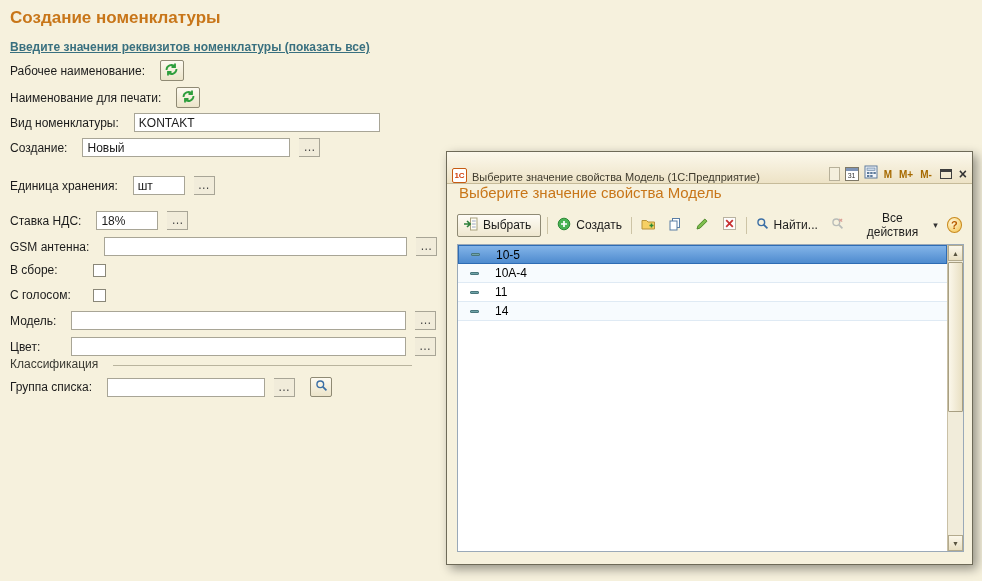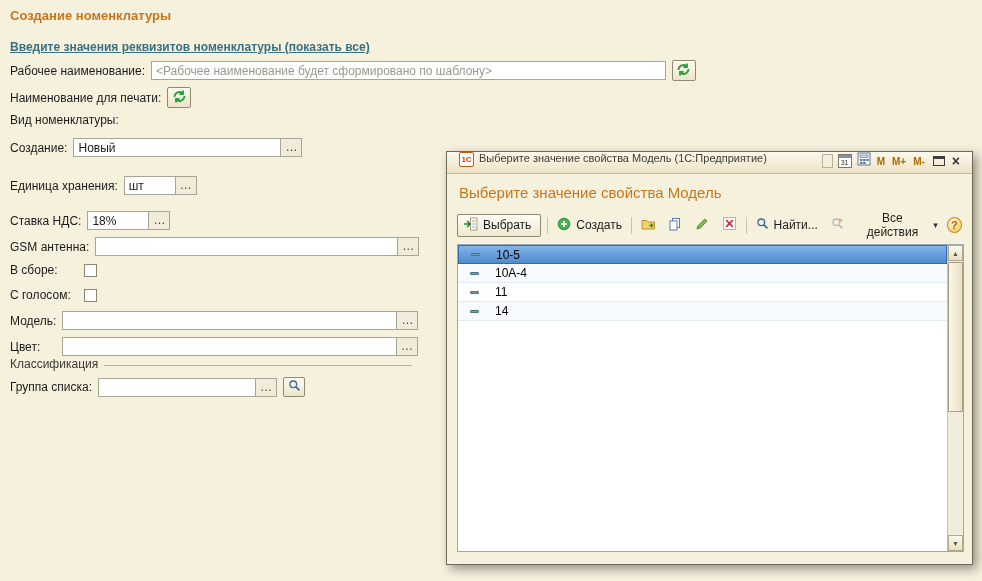--- a/index.html
+++ b/index.html
@@ -1,33 +1,33 @@
 <!DOCTYPE html>
 <html><head>
 <meta charset="utf-8">
 <style>
   *{box-sizing:border-box;margin:0;padding:0}
   html,body{width:982px;height:581px}
   body{font-family:"Liberation Sans",sans-serif;background:#F6F1DD;position:relative;overflow:hidden}
-  #main-title{position:absolute;left:10px;top:8px;font-size:13px;font-weight:bold;color:#C87619}
+  #main-title{position:absolute;left:10px;top:8px;font-size:17px;font-weight:bold;color:#C87619}
   #attr-link{position:absolute;left:10px;top:40px;font-size:12px;font-weight:bold;color:#39707F;text-decoration:underline;cursor:pointer}
-  .row{position:absolute;display:flex;align-items:center;gap:6px;font-size:12px;color:#1b1b1b}
+  .row{position:absolute;display:flex;align-items:center;gap:15px;font-size:12px;color:#1b1b1b}
   .lbl{white-space:nowrap}
   .w46{min-width:46px}
   .cbw{min-width:68px}
   .txt{height:19px;border:1px solid #A8A596;background:#fff;font:12px "Liberation Sans",sans-serif;padding:0 4px;color:#1b1b1b}
   .txt::placeholder{color:#9C998C}
   .dots{width:21px;height:19px;border:1px solid #A8A596;border-left:0;background:#F1ECDA;font-size:12px;color:#444;display:flex;align-items:flex-end;justify-content:center;padding-bottom:2px;cursor:pointer;margin-left:-6px}
   .sqbtn{width:24px;height:21px;border:1px solid #8F8A74;border-radius:2px;background:linear-gradient(#FDFAF0,#ECE4C9);display:flex;align-items:center;justify-content:center;cursor:pointer;padding:0}
   .cb{width:13px;height:13px;border:1px solid #8A8778;background:#fff;cursor:pointer}
   .sepline{flex:1;height:1px;background:#B9B49E;margin-top:2px}
 
   
   #dlg{position:absolute;left:446px;top:151px;width:527px;height:414px;background:#F6F1DD;border:1px solid #6E6A58;box-shadow:4px 4px 10px rgba(0,0,0,.4)}
-  #dlg-titlebar{position:absolute;left:0;top:0;right:0;height:22px;background:linear-gradient(#FCF8EC,#EDE3C6);border-bottom:1px solid #C6BB99;display:flex;align-items:flex-start;padding:0 12px;gap:5px}
+  #dlg-titlebar{position:absolute;left:0;top:0;right:0;height:32px;background:linear-gradient(#FCF8EC,#EDE3C6);border-bottom:1px solid #C6BB99;display:flex;align-items:flex-end;padding:0 5px;gap:5px}
   .logo{width:15px;height:15px;background:#fff;border:1px solid #C75B12;color:#D2400C;font-size:8px;font-weight:bold;display:flex;align-items:center;justify-content:center;border-radius:2px;flex:none}
   .dtitle{flex:1;font-size:11px;color:#3F3B2E;white-space:nowrap;overflow:hidden}
   .tbico{display:flex;align-items:center;gap:5px}
   .doc{width:11px;height:14px;border:1px solid #B7B099;background:#F4EFDD}
   .cal{width:14px;height:14px;border:1px solid #7E7866;background:#fff;position:relative;display:flex;align-items:flex-end;justify-content:center;cursor:pointer}
   .cal::before{content:"";position:absolute;top:0;left:0;right:0;height:3px;background:#7E93B5}
   .calnum{font-size:7px;color:#333;line-height:9px}
   .mbtn{font-size:10px;font-weight:bold;color:#A66A00;padding:0 1px;cursor:pointer;background:none;border:0;font-family:"Liberation Sans",sans-serif}
   .maxw{width:16px;height:16px;display:flex;align-items:center;justify-content:center;cursor:pointer;background:none;border:0}
   .maxb{width:12px;height:10px;border:1px solid #3E3E3E;border-top-width:3px}
@@ -55,21 +55,20 @@
 </style>
 </head>
 <body>
 
 <div>
   <div id="main-title">Создание номенклатуры</div>
   <a id="attr-link">Введите значения реквизитов номенклатуры (показать все)</a>
 
   <div class="row" style="left:10px;top:60px">
     <span class="lbl">Рабочее наименование:</span>
-    <input class="txt" style="width: 515px;" placeholder="&lt;Рабочее наименование будет сформировано по шаблону&gt;">
     <button class="sqbtn">
       <span>
         <svg width="15" height="15" viewBox="0 0 15 15">
             <path d="M2.5 8A5 5 0 0 1 11 4.5" stroke="#2E9E3C" fill="none" stroke-width="1.8"></path>
             <path d="M11 1.5v3.5H7.5" stroke="#2E9E3C" fill="none" stroke-width="1.8"></path>
             <path d="M12.5 7A5 5 0 0 1 4 10.5" stroke="#2E9E3C" fill="none" stroke-width="1.8"></path>
             <path d="M4 13.5V10h3.5" stroke="#2E9E3C" fill="none" stroke-width="1.8"></path>
           </svg>
       </span>
     </button>
@@ -84,20 +83,21 @@
             <path d="M11 1.5v3.5H7.5" stroke="#2E9E3C" fill="none" stroke-width="1.8"></path>
             <path d="M12.5 7A5 5 0 0 1 4 10.5" stroke="#2E9E3C" fill="none" stroke-width="1.8"></path>
             <path d="M4 13.5V10h3.5" stroke="#2E9E3C" fill="none" stroke-width="1.8"></path>
           </svg>
       </span>
     </button>
   </div>
 
   <div class="row" style="left:10px;top:113px">
     <span class="lbl">Вид номенклатуры:</span>
+    <input class="txt" style="width: 246px;" value="KONTAKT">
   </div>
 
   <div class="row" style="left:10px;top:138px">
     <span class="lbl w46">Создание:</span>
     <input class="txt" style="width: 208px;" value="Новый">
     <button class="dots">…</button>
   </div>
 
   <div class="row" style="left:10px;top:176px">
     <span class="lbl">Единица хранения:</span>

